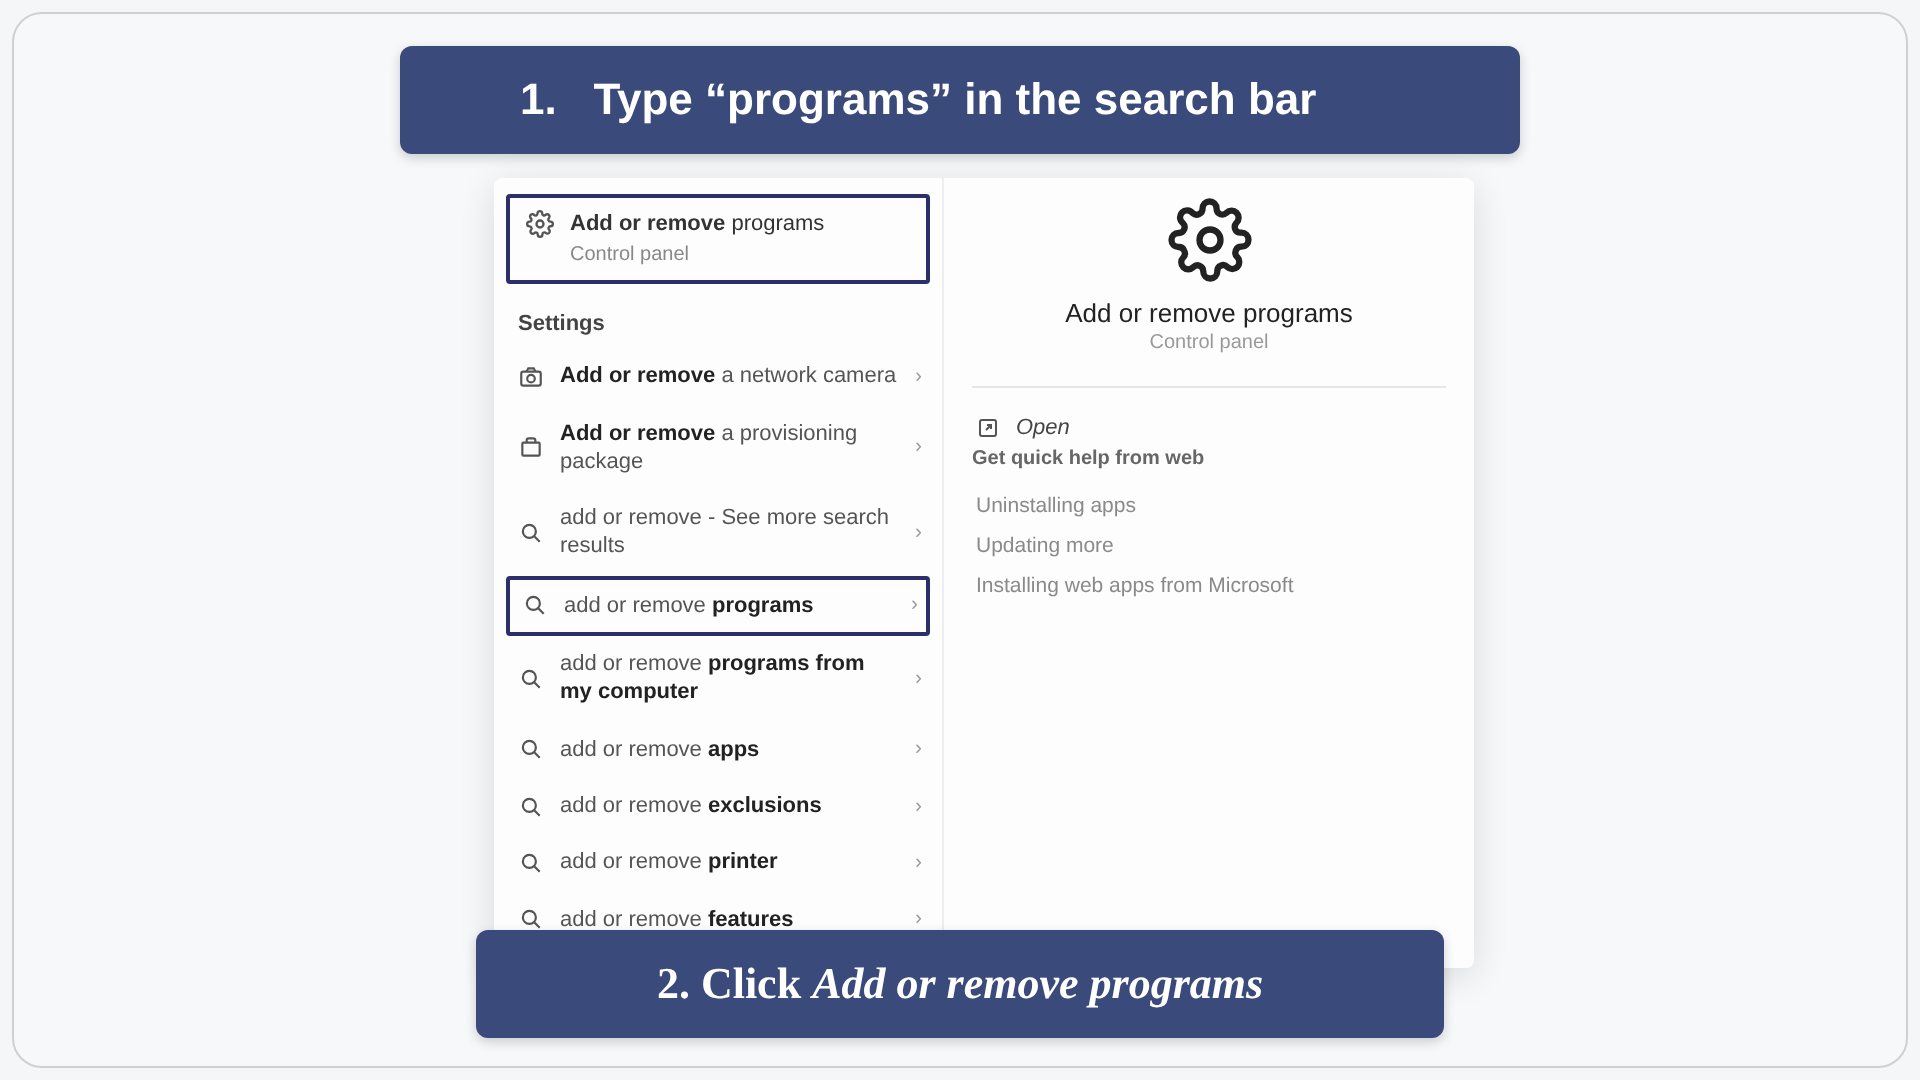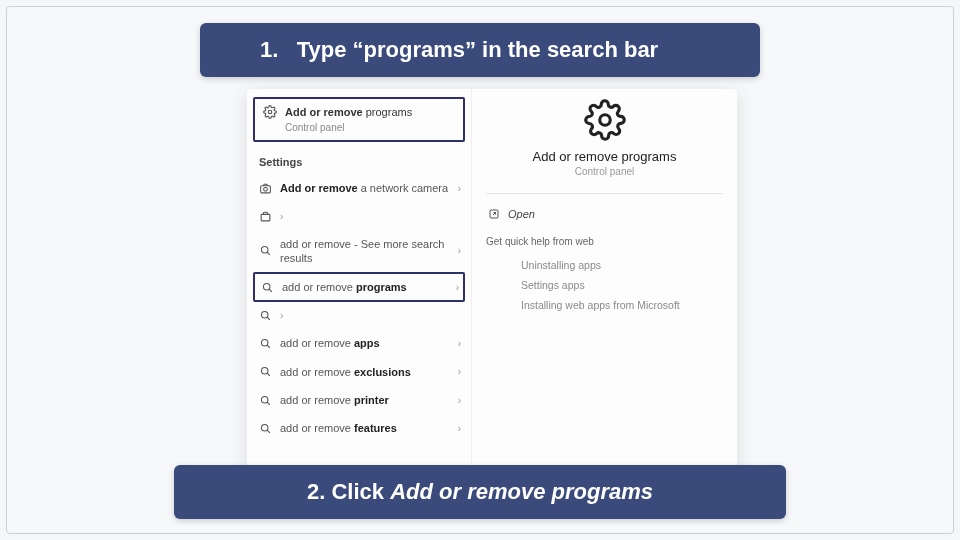--- a/index.html
+++ b/index.html
@@ -6,37 +6,37 @@
   body {
     width: 960px; height: 540px;
     background: #f5f6f8;
     font-family: "Segoe UI", Arial, sans-serif;
     position: relative;
     overflow: hidden;
   }
   .frame {
     position: absolute; inset: 6px;
     border: 1px solid #d0d0d0;
-    border-radius: 4px;
+    border-radius: 15px;
     background: #f7f8fa;
   }
   .instruction {
     position: absolute;
     left: 50%; transform: translateX(-50%);
     background: #3a4a7a;
     color: #fff;
     font-size: 22px;
     font-weight: 600;
     padding: 14px 40px;
     border-radius: 6px;
     box-shadow: 0 2px 6px rgba(0,0,0,.18);
     white-space: nowrap;
   }
   .instruction.top { top: 16px; width: 560px; text-align: left; padding-left: 60px; }
-  .instruction.bottom { bottom: 14px; width: 612px; text-align: center; padding: 14px 4px; }
+  .instruction.bottom { bottom: 14px; width: 484px; text-align: center; padding: 14px 4px; font-family: Liberation Serif, serif; }
   .instruction em { font-style: italic; font-weight: 600; }
 
   .panel {
     position: absolute;
     top: 82px; left: 240px;
     width: 490px; height: 395px;
     background: #fdfdfd;
     box-shadow: 0 4px 18px rgba(0,0,0,.12);
     border-radius: 4px;
     display: flex;
@@ -106,28 +106,27 @@
     display: flex; align-items: center; gap: 8px;
     font-size: 11px; color: #444;
     padding: 4px 2px;
     cursor: pointer;
     font-style: italic;
   }
   .action-row .ico { width: 12px; height: 12px; }
   .quick-head {
     align-self: flex-start;
     font-size: 10px; color: #666;
-    margin-top: 12px; margin-bottom: 8px;
+    margin-bottom: 8px; font-weight: bold;
   }
   .quicklink {
     align-self: flex-start;
     font-size: 10.5px; color: #8a8a8a;
     padding: 4px 2px;
     cursor: pointer;
-    margin-left: 33px;
   }
   svg { display: block; }
 </style>
 </head>
 <body>
 
 <div class="frame">
 
   <div class="instruction top">
     <span>1.</span>&nbsp;&nbsp;
@@ -165,20 +164,21 @@
         <span class="chev">›</span>
       </div>
 
       <div class="row">
         <span class="ico">
           <svg viewBox="0 0 24 24" fill="none" stroke="#555" stroke-width="2">
               <rect x="4" y="8" width="16" height="12" rx="1"></rect>
               <path d="M8 8V6a2 2 0 0 1 2-2h4a2 2 0 0 1 2 2v2"></path>
             </svg>
         </span>
+        <span class="label"><b>Add or remove</b><span> a provisioning package</span></span>
         <span class="chev">›</span>
       </div>
 
 
       <div class="row">
         <span class="ico">
           <svg viewBox="0 0 24 24" fill="none" stroke="#555" stroke-width="2">
               <circle cx="10.5" cy="10.5" r="6"></circle>
               <path d="M20 20l-5-5"></path>
             </svg>
@@ -198,20 +198,21 @@
         <span class="chev">›</span>
       </div>
 
       <div class="row">
         <span class="ico">
           <svg viewBox="0 0 24 24" fill="none" stroke="#555" stroke-width="2">
               <circle cx="10.5" cy="10.5" r="6"></circle>
               <path d="M20 20l-5-5"></path>
             </svg>
         </span>
+        <span class="label"><span>add or remove </span><b>programs from my computer</b><span></span></span>
         <span class="chev">›</span>
       </div>
 
       <div class="row">
         <span class="ico">
           <svg viewBox="0 0 24 24" fill="none" stroke="#555" stroke-width="2">
               <circle cx="10.5" cy="10.5" r="6"></circle>
               <path d="M20 20l-5-5"></path>
             </svg>
         </span>
@@ -270,21 +271,21 @@
           <svg viewBox="0 0 24 24" fill="none" stroke="#555" stroke-width="2">
               <rect x="4" y="4" width="16" height="16" rx="2"></rect>
               <path d="M10 14l5-5M15 13V9h-4"></path>
             </svg>
         </span>
         <span>Open</span>
       </div>
 
       <div class="quick-head">Get quick help from web</div>
       <div class="quicklink">Uninstalling apps</div>
-      <div class="quicklink">Settings apps</div>
+      <div class="quicklink">Updating more</div>
       <div class="quicklink">Installing web apps from Microsoft</div>
     </div>
   </div>
 
   <div class="instruction bottom">
     <span>2.</span>
     <span>Click </span>
     <em>Add or remove programs</em>
   </div>
 

